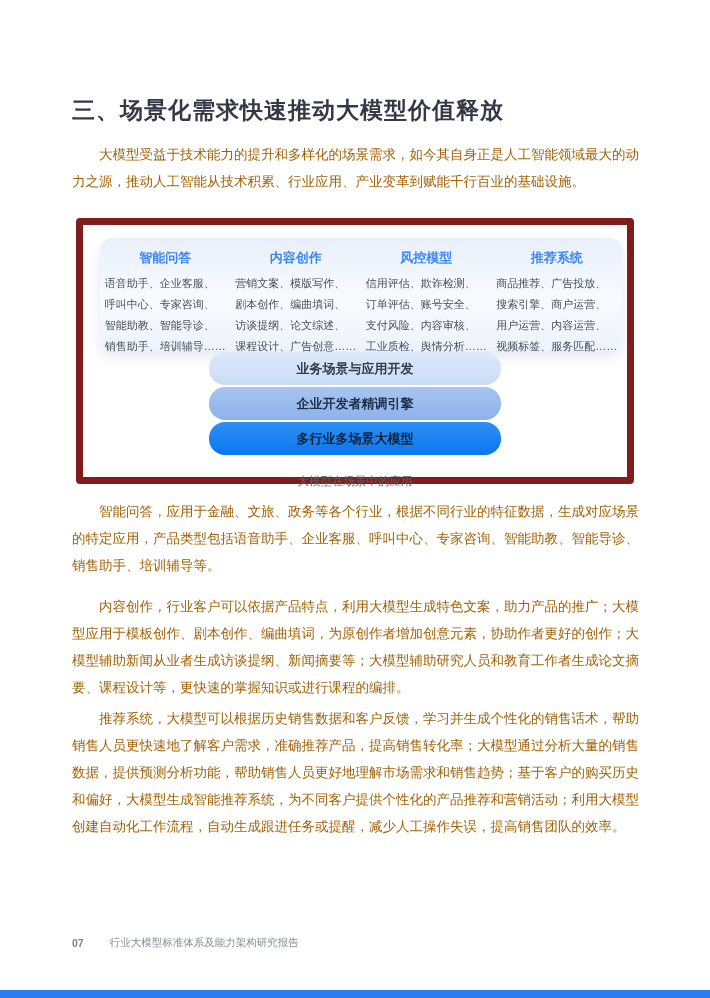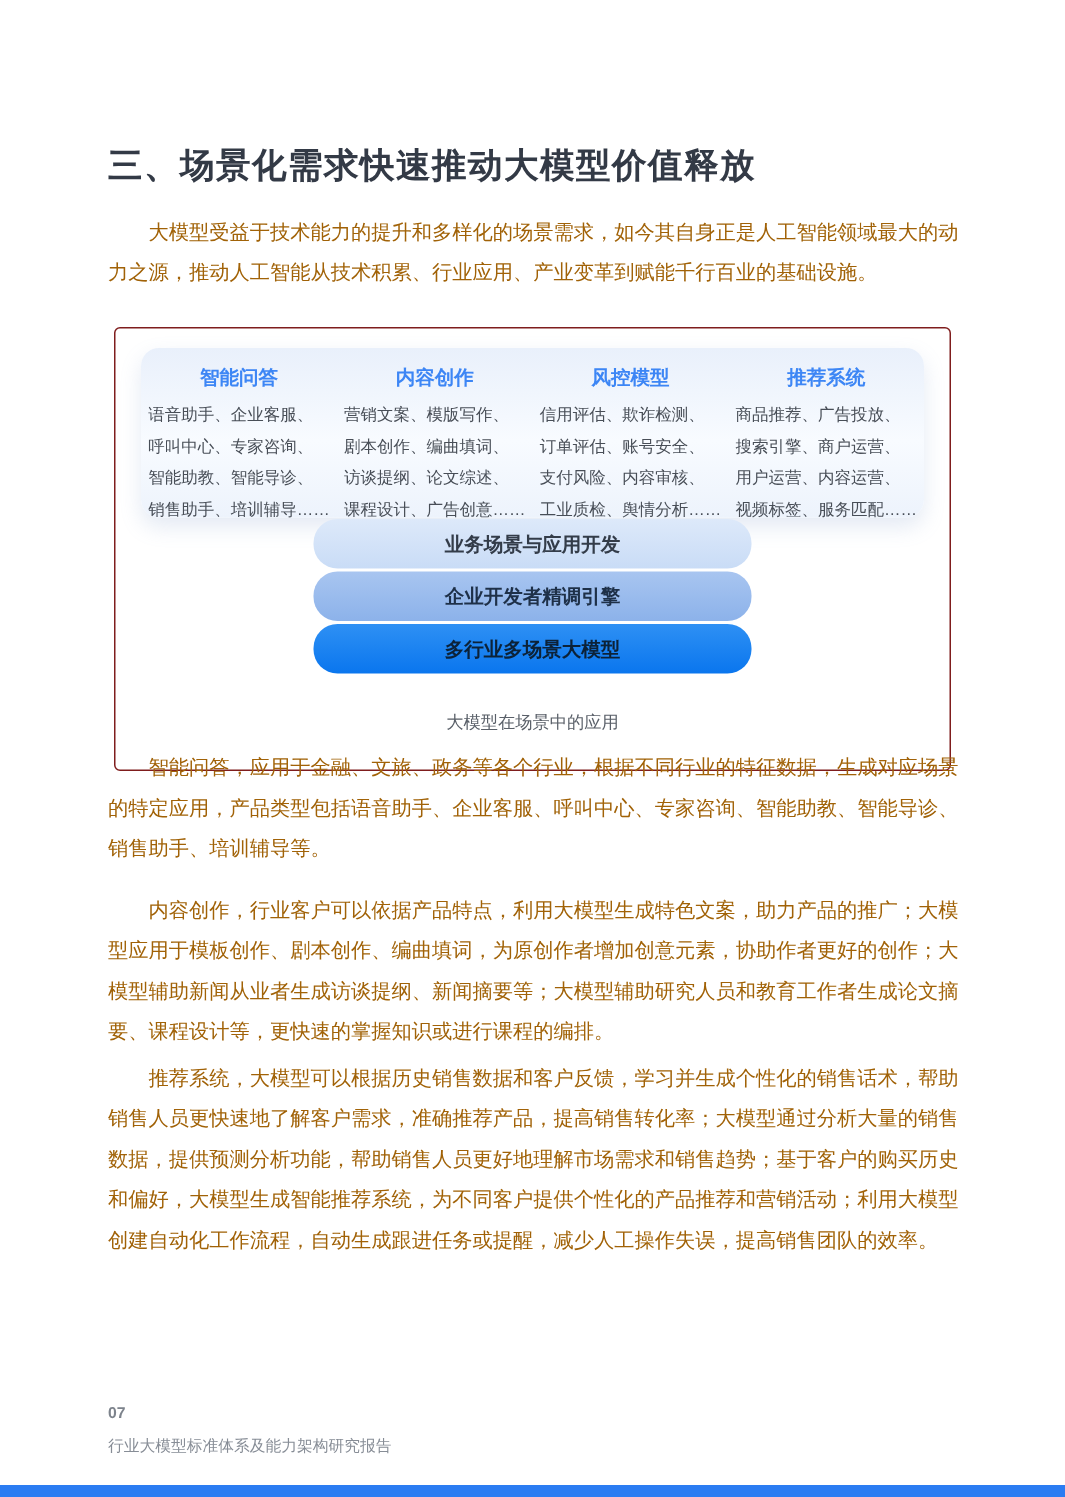--- a/index.html
+++ b/index.html
@@ -12,22 +12,22 @@
     font-size:23px;font-weight:bold;color:#333a46;letter-spacing:1px;
   }
   .para{
     position:absolute;left:72px;width:567px;
     font-size:13.5px;line-height:27px;color:#a16207;
     text-align:justify;text-indent:2em;margin:0;
   }
   .p1{top:141px;} .p2{top:498px;} .p3{top:593px;} .p4{top:705px;}
 
   .figure{
-    position:absolute;left:76px;top:218px;width:558px;height:296px;
-    border:1px solid #7f1d1d;border-radius:4px;background:#ffffff;box-sizing:border-box;
+    position:absolute;left:76px;top:218px;width:558px;height:266px;
+    border:7px solid #7f1d1d;border-radius:4px;background:#ffffff;box-sizing:border-box;
   }
   .scene-card{
     position:absolute;left:17px;top:13px;width:522px;height:113px;
     border-radius:12px;box-sizing:border-box;
     background:linear-gradient(180deg,#e9f0fb 0%,#f8fbff 55%,#edf3fc 100%);
     box-shadow:0 6px 14px rgba(120,150,200,0.20);
     display:flex;align-items:flex-start;padding-top:11px;
   }
   .scene-col{flex:1;display:flex;flex-direction:column;align-items:center;}
   .col-title{font-size:13px;font-weight:bold;color:#3d86f5;margin-bottom:6px;}
@@ -44,22 +44,22 @@
   }
   .layer-1{background:linear-gradient(180deg,#dde9fa 0%,#c9dcf6 100%);color:#333c49;}
   .layer-2{background:linear-gradient(180deg,#a8c5f0 0%,#8cb2ea 100%);color:#1e3048;}
   .layer-3{background:linear-gradient(180deg,#2e90f4 0%,#0a76ee 100%);color:#0c2238;}
 
   .figure-caption{
     position:absolute;left:0;top:474px;width:710px;text-align:center;
     font-size:11.5px;color:#5a6069;
   }
   .footer{
-    position:absolute;left:72px;top:936px;display:flex;align-items:flex-start;gap:9px;
-    font-size:10.5px;color:#878d96;flex-direction:column;
+    position:absolute;left:72px;top:936px;display:flex;align-items:center;gap:26px;
+    font-size:10.5px;color:#878d96;
   }
   .footer .page-num{font-weight:bold;color:#7d838c;}
   .bottom-bar{
     position:absolute;left:0;top:990px;width:710px;height:8px;background:#2b7cf2;
   }
 </style>
 </head>
 <body>
 
 <h1 class="heading">三、场景化需求快速推动大模型价值释放</h1>

